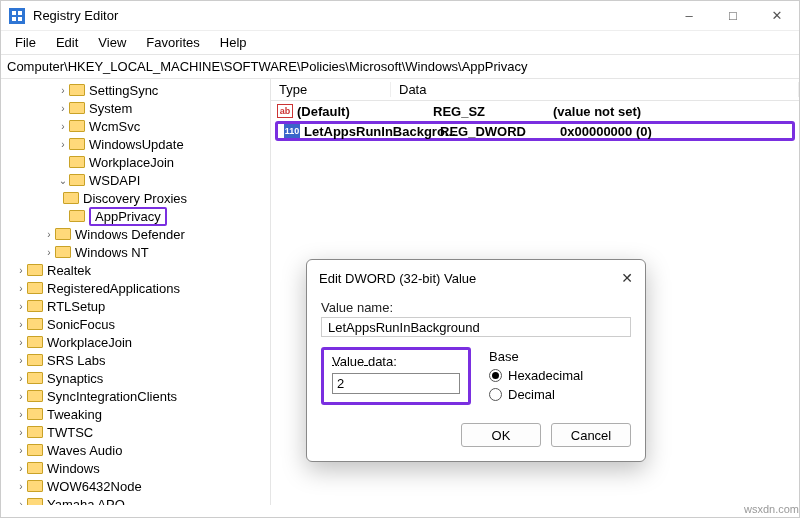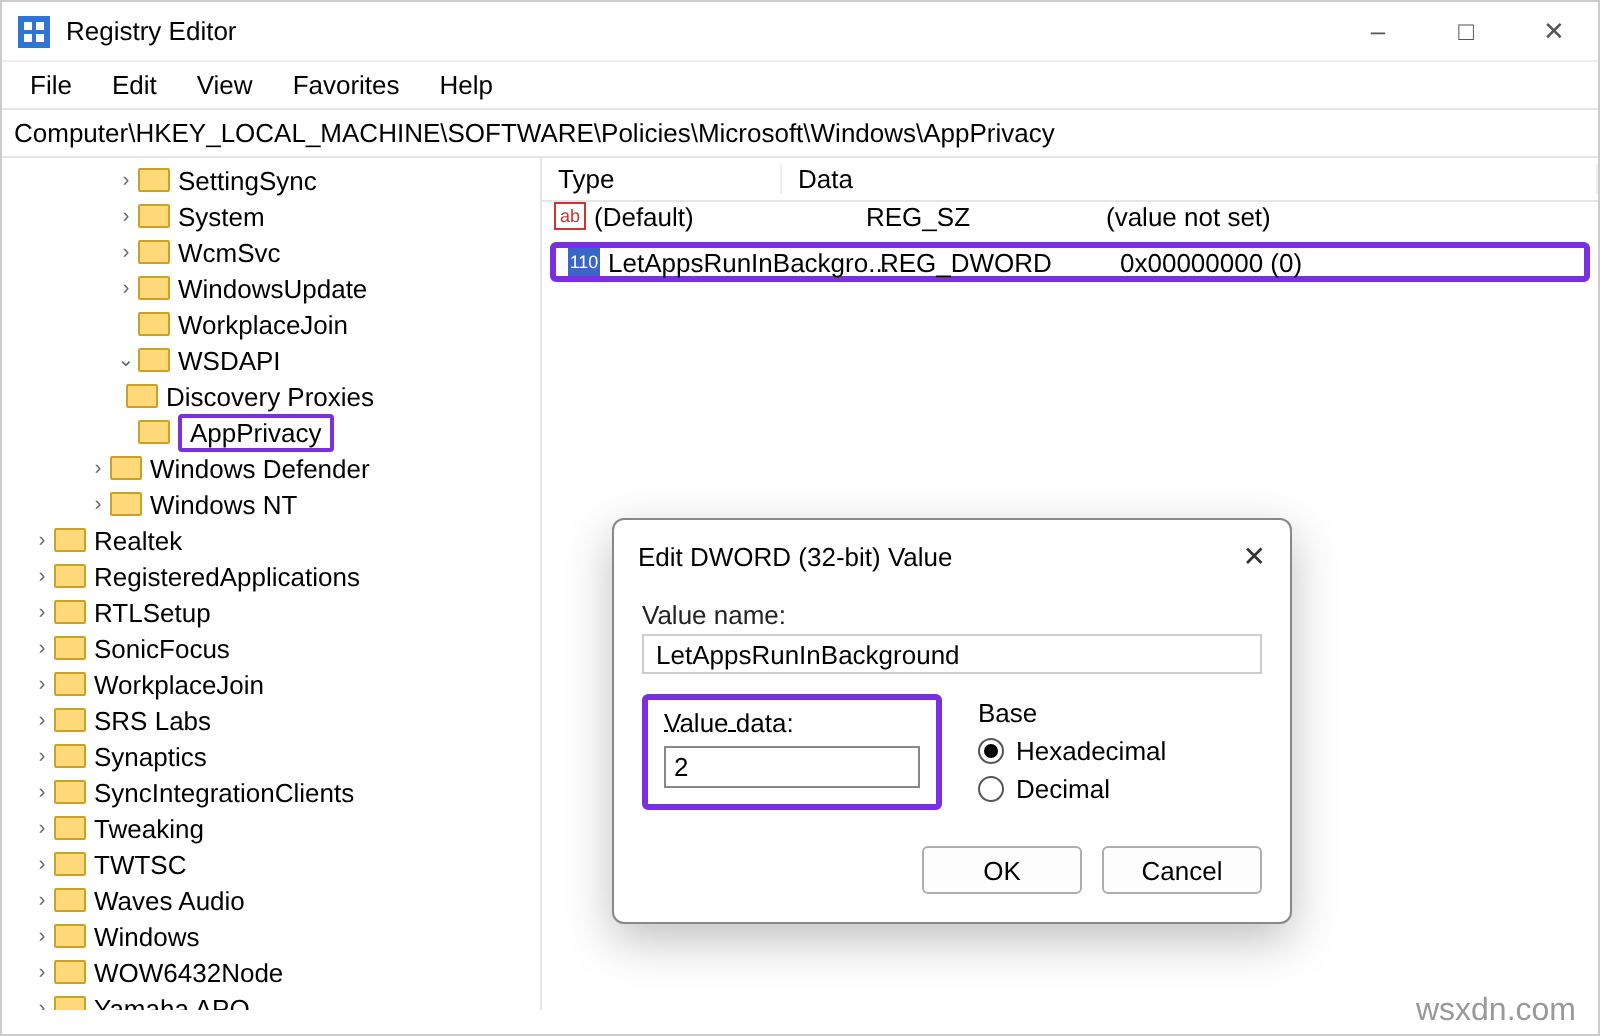--- a/index.html
+++ b/index.html
@@ -15,41 +15,41 @@
 .main { display: flex; height: calc(518px - 30px - 24px - 24px - 14px); }
 .tree { width: 270px; border-right: 1px solid #e5e5e5; overflow: hidden; padding-top: 2px; }
 .tree-row { display: flex; align-items: center; height: 18px; font-size: 13px; white-space: nowrap; }
 .twisty { width: 12px; text-align: center; color: #666; font-size: 10px; }
 .fld { width: 16px; height: 12px; background: #ffd97a; border: 1px solid #c9a227; margin-right: 4px; border-radius: 1px; }
 .tree-row.sel2 .lbl { border: 2px solid #7a2fe0; padding: 0 4px; border-radius: 2px; }
 .listpane { flex: 1; position: relative; }
 .list-head { display: flex; border-bottom: 1px solid #e5e5e5; height: 22px; align-items: center; font-size: 13px; }
 .list-head > div { padding-left: 8px; border-right: 1px solid #eee; }
 .col-n { width: 160px; } .col-t { width: 120px; } .col-d { flex: 1; }
-.list-row { display: flex; height: 20px; align-items: flex-start; font-size: 13px; }
+.list-row { display: flex; height: 20px; align-items: center; font-size: 13px; font-weight: bold; }
 .list-row .ic { width: 16px; height: 14px; margin-left: 6px; margin-right: 4px; display:flex; align-items:center; justify-content:center; font-size:9px; }
 .ic-str { background:#fff; border:1px solid #c33; color:#c33; }
 .ic-dw { background:#3a66c9; color:#fff; font-size:8px; }
 .hl { border: 3px solid #7a2fe0; margin: 0 4px; border-radius: 3px; }
 .dialog { position: absolute; left: 305px; top: 258px; width: 340px; background: #fff; border: 1px solid #888; box-shadow: 0 8px 24px rgba(0,0,0,.25); border-radius: 6px; }
 .dlg-tb { display:flex; align-items:center; padding: 10px 12px 6px; font-size:13px; }
 .dlg-close { margin-left:auto; font-size:14px; color:#333; }
 .dlg-body { padding: 4px 14px 8px; font-size: 13px; }
 .dlg-label { margin-top: 4px; color:#222; }
 .dlg-ro { border: 1px solid #ccc; padding: 2px 6px; margin-top: 2px; background:#fff; height: 20px; line-height:16px; }
 .vd-wrap { display:flex; gap: 18px; margin-top: 10px; }
 .vd-left { border: 3px solid #7a2fe0; border-radius: 3px; padding: 4px 8px 8px; width: 150px; }
 .vd-left input { width: 100%; border: 1px solid #888; padding: 2px 4px; margin-top: 4px; font: inherit; }
 .vd-right { padding-top: 2px; }
 .radio-row { display:flex; align-items:center; gap:6px; margin-top:4px; }
 .radio { width:13px; height:13px; border:1px solid #555; border-radius:50%; display:flex; align-items:center; justify-content:center; }
 .radio.chk::after { content:""; width:7px; height:7px; background:#000; border-radius:50%; }
 .dlg-btns { display:flex; justify-content:flex-end; gap:10px; padding: 10px 14px 14px; }
 .dlg-btns button { width: 80px; height: 24px; border:1px solid #adadad; background:#fdfdfd; border-radius:3px; font: inherit; }
-.watermark { position:absolute; right:11px; bottom:2px; font-size:16px; color:#999; }
+.watermark { position:absolute; right:0; bottom:2px; font-size:11px; color:#999; }
 </style>
 </head>
 <body>
 
 <div class="titlebar">
   <div class="icon">
     <svg width="10" height="10">
         <rect x="0" y="0" width="4" height="4" fill="#fff"></rect>
         <rect x="6" y="0" width="4" height="4" fill="#fff"></rect>
         <rect x="0" y="6" width="4" height="4" fill="#fff"></rect>

